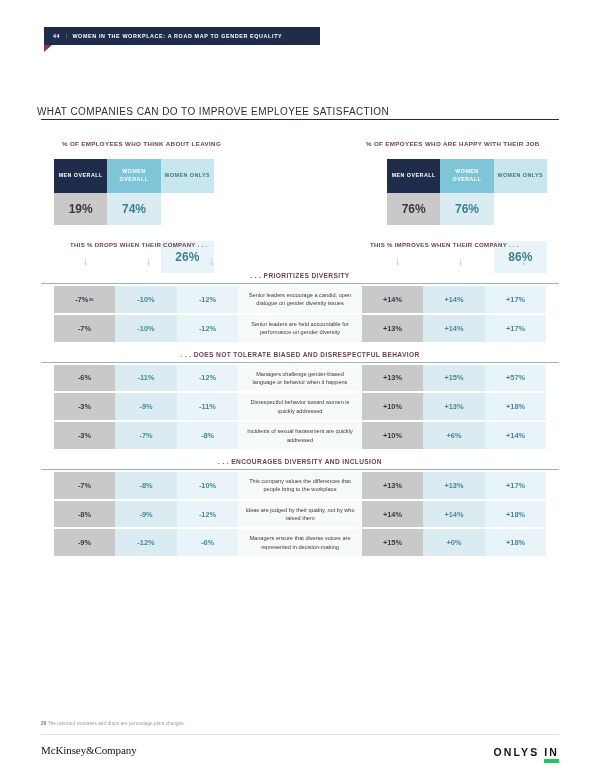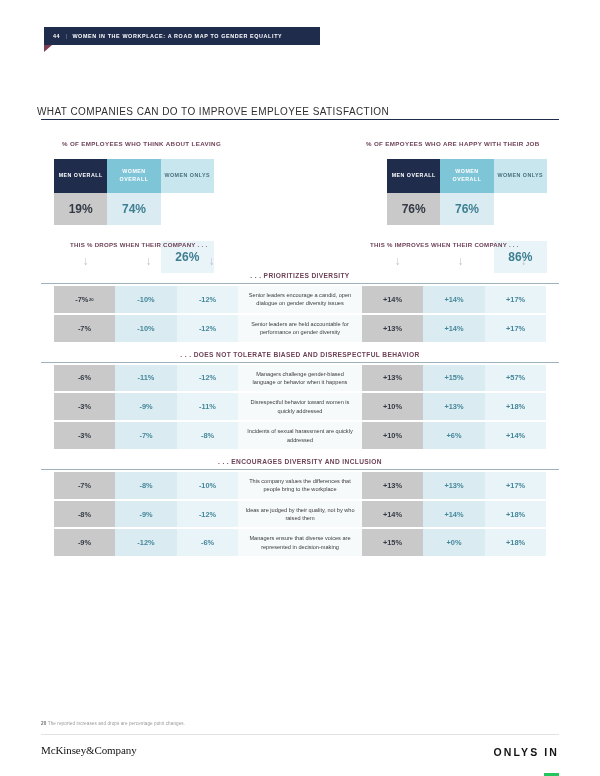--- a/index.html
+++ b/index.html
@@ -254,21 +254,21 @@
     position: absolute;
     right: 41px;
     top: 746px;
     font-size: 10.5px;
     font-weight: bold;
     letter-spacing: 2.1px;
     color: #111111;
   }
   .leanin .in {
     border-bottom: 4px solid #22c55e;
-    padding-bottom: 15px;
+    padding-bottom: 1px;
   }
 </style>
 </head>
 <body>
 
 <div class="runhead-wrap">
   <div class="runhead">
     <span class="pg">44</span>
     <span class="sep">|</span>
     <span class="rh-title">WOMEN IN THE WORKPLACE: A ROAD MAP TO GENDER EQUALITY</span>

